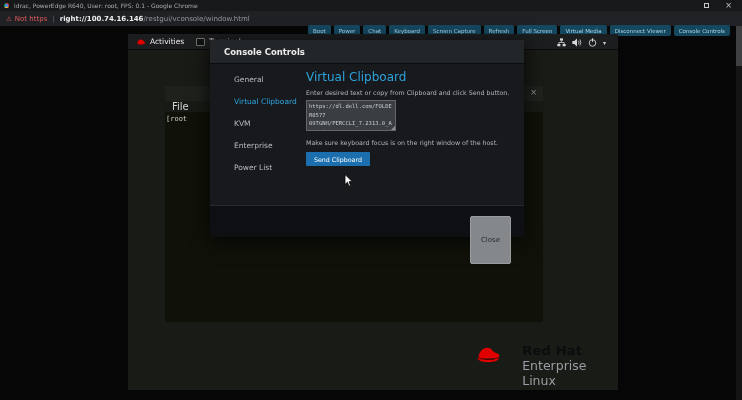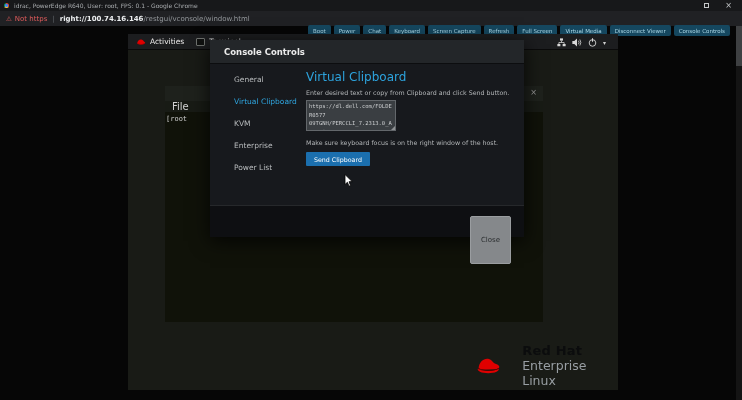--- a/index.html
+++ b/index.html
@@ -58,21 +58,21 @@
 
   .terminal-win { position:absolute; left:37px; top:52px; width:378px; height:236px;
     background:#101209; }
   .term-titlebar { height:15px; background:#1e211c; position:relative; }
   .term-close { position:absolute; right:6px; top:2px; color:#9c9c9c; font-size:8px; }
   .term-menubar { height:11px; background:#181b15; display:flex; align-items:center; }
   .term-menu-file { color:#d2d2d2; font-size:10px; margin-left:7px; }
   .term-body { color:#c9c9c9; font-size:7px; padding:3px 1px;
     font-family:"DejaVu Sans Mono","Liberation Mono",monospace; }
 
-  .rhel-logo { position:absolute; left:345px; top:310px; display:flex; gap:21px; align-items:center; }
+  .rhel-logo { position:absolute; left:345px; top:310px; display:flex; gap:21px; align-items:flex-start; }
   .logo-text1 { font-size:13px; font-weight:bold; color:#0b0c0d; line-height:14px; letter-spacing:0.2px; }
   .logo-text2 { font-size:12.5px; color:#989ea3; line-height:15px; }
 
   
   .dialog { position:absolute; left:210px; top:40px; width:314px; height:197px;
     background:#17191d; box-shadow:0 4px 18px rgba(0,0,0,0.8); }
   .dlg-header { height:24px; background:#232629; display:flex; align-items:center;
     padding-left:14px; border-bottom:1px solid #0c0d0f; }
   .dlg-title { font-size:8.5px; font-weight:bold; color:#ececec; }
   .dlg-body { position:relative; height:141px; }

